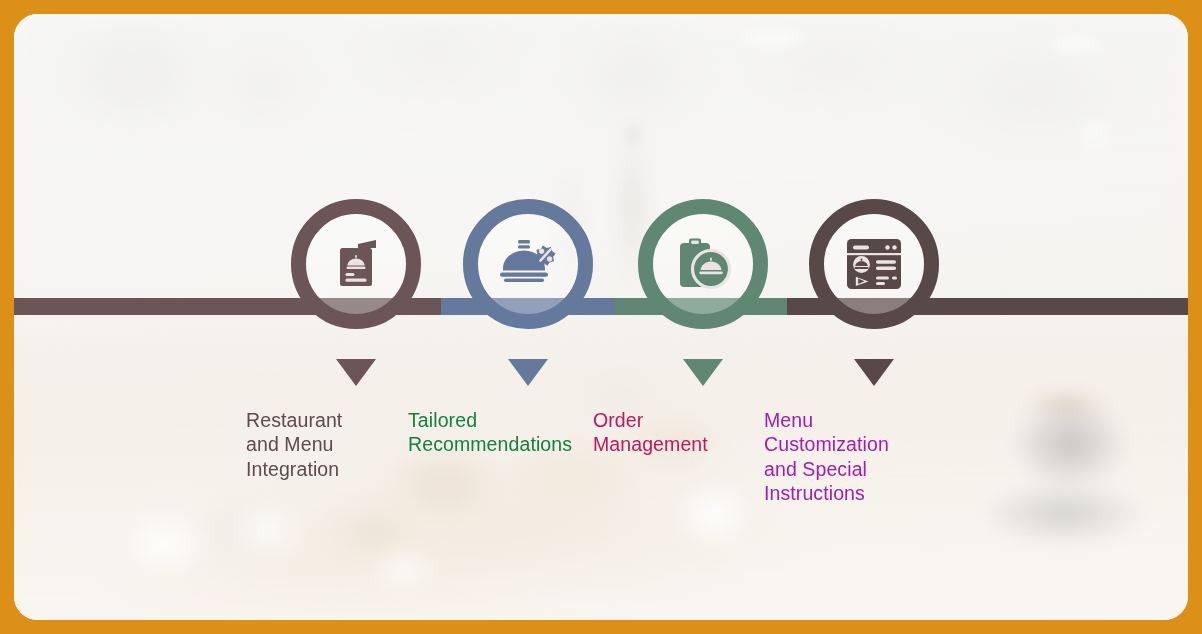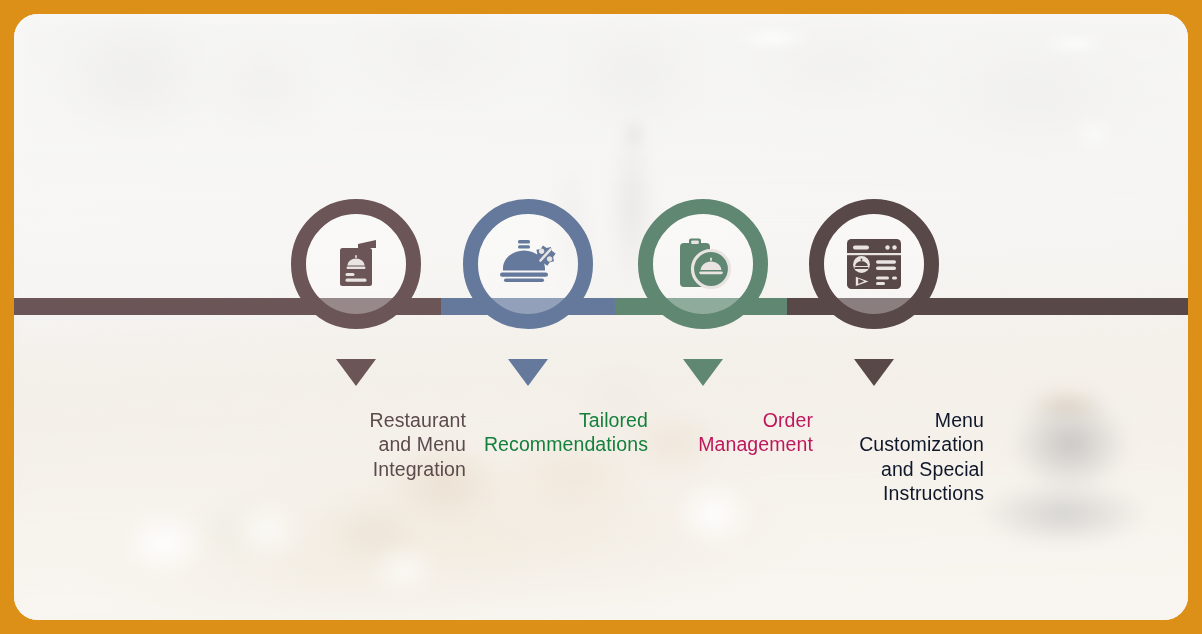--- a/index.html
+++ b/index.html
@@ -114,21 +114,21 @@
   .circle svg { display:block; }
   .tri {
     position:absolute;
     width:0; height:0;
     border-left:20px solid transparent;
     border-right:20px solid transparent;
     border-top:27px solid #000;
   }
   .label {
     position:absolute;
-    text-align:right;
+    text-align:left;
     font-size:19.5px;
     line-height:24.3px;
     letter-spacing:.1px;
     white-space:pre-line;
   }
 </style>
 </head>
 <body>
 
 <div id="frame" style="background: rgb(221, 144, 24);">
@@ -239,21 +239,21 @@
         <g fill="#584847">
           <rect x="15.6" y="21.4" width="1.8" height="2.6" rx=".9"></rect>
           <path d="M16.5 24.3c3.4 0 6.1 2.1 6.3 4.8H10.2c.2-2.7 2.9-4.8 6.3-4.8z"></path>
           <rect x="9.4" y="30" width="14.2" height="2" rx="1"></rect>
           <path d="M13.2 41.5l6.2 2.8-6.2 2.6z"></path>
         </g>
       </svg>
             </span>
           </div>
           <div class="tri" style="left: 840px; top: 345px; border-top-color: rgb(88, 72, 71);"></div>
-          <div class="label" style="left: 750px; top: 394px; width: 220px; color: #0f172a;">Menu
+          <div class="label" style="left: 750px; top: 394px; width: 220px; color: #a21caf;">Menu
 Customization
 and Special
 Instructions</div>
         </div>
       </div>
 
   </div>
 </div>
 
 </body></html>

